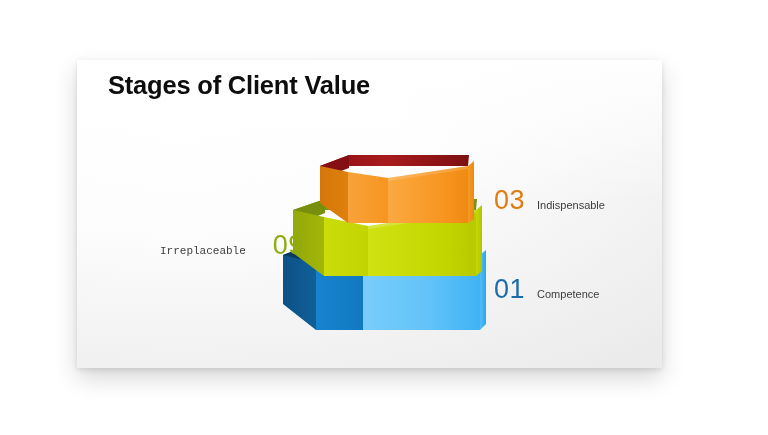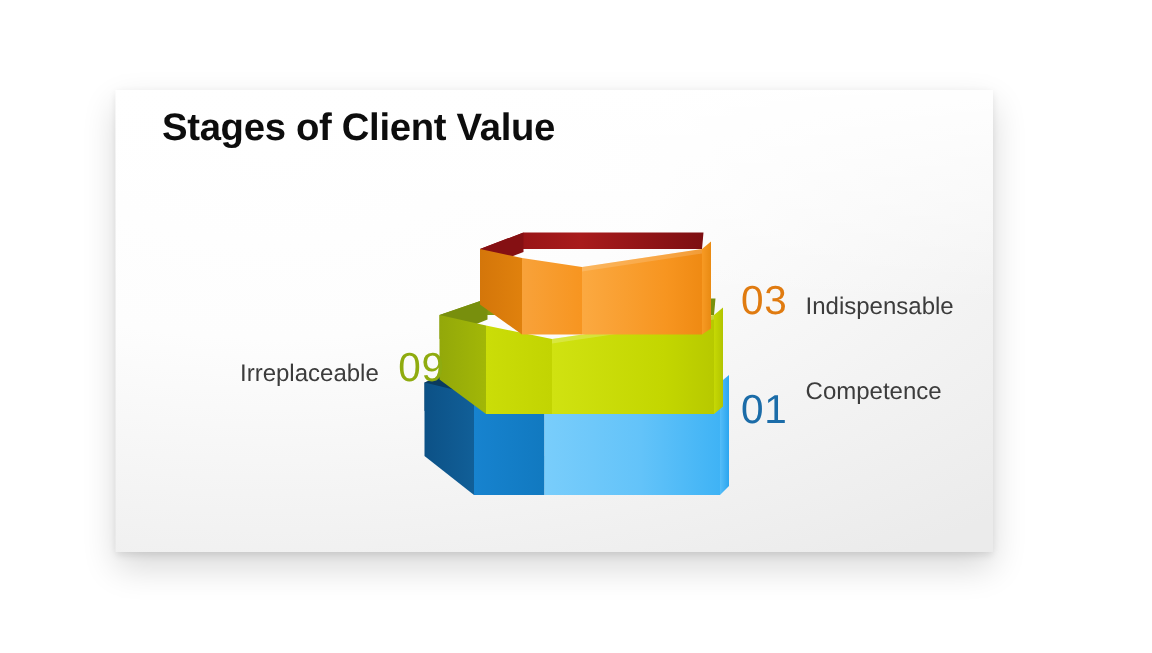--- a/index.html
+++ b/index.html
@@ -78,30 +78,30 @@
     white-space: nowrap;
   }
   .callout .num {
     font-size: 27px;
     font-weight: 400;
     letter-spacing: 0.5px;
     line-height: 1;
     margin-top: 24px;
   }
   .callout .txt {
-    font-size: 16px;
+    font-size: 11px;
     color: #3c3c3c;
     line-height: 1;
   }
   .callout.right .num { margin-right: 12px; }
-  .callout.left  .txt { margin-right: 13px; }
+  .callout.left  .txt { margin-right: 27px; font-family: Liberation Mono, monospace; }
 
   #callout-03 { left: 417px; top: 103px; }
   #callout-02 { left: 83px;  top: 148px; }
-  #callout-01 { left: 417px; top: 176px; align-items: center; }
+  #callout-01 { left: 417px; top: 192px; }
 </style>
 </head>
 <body>
 
 <div id="canvas">
 
   <div id="slide">
 
     <div id="title">Stages of Client Value</div>
 

